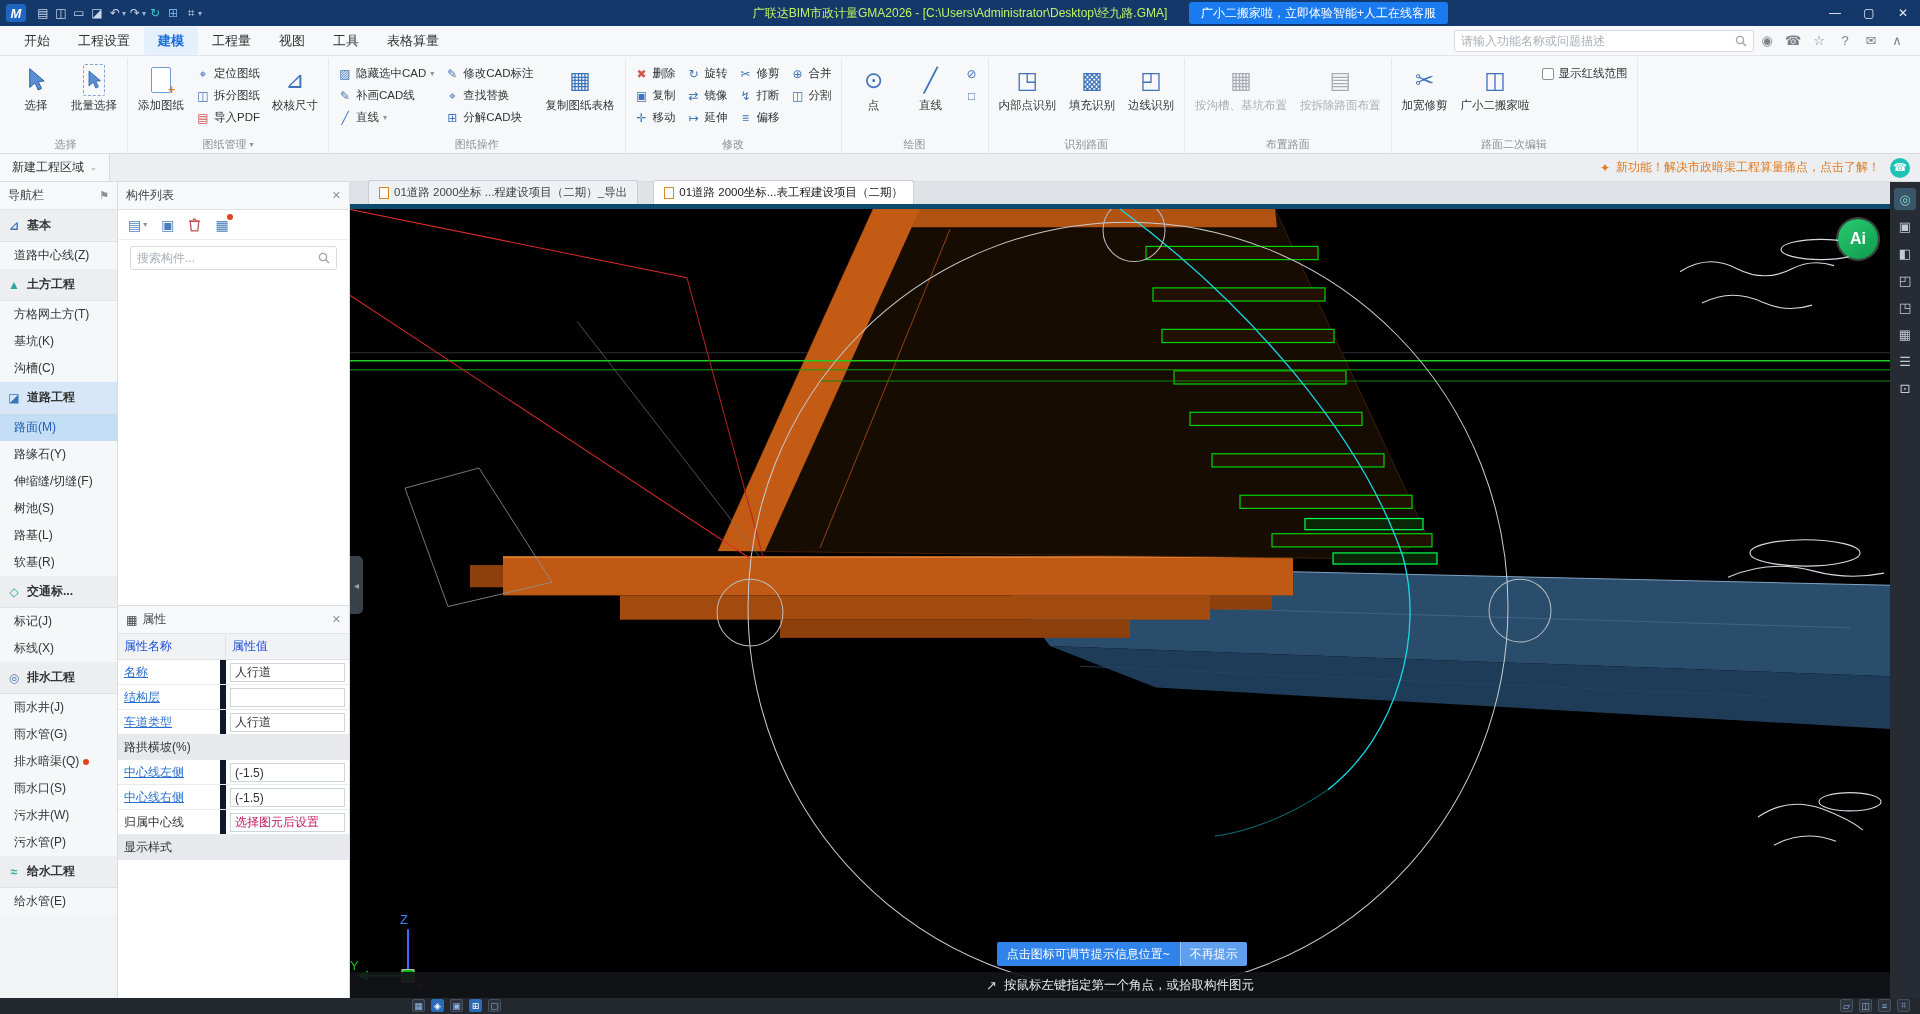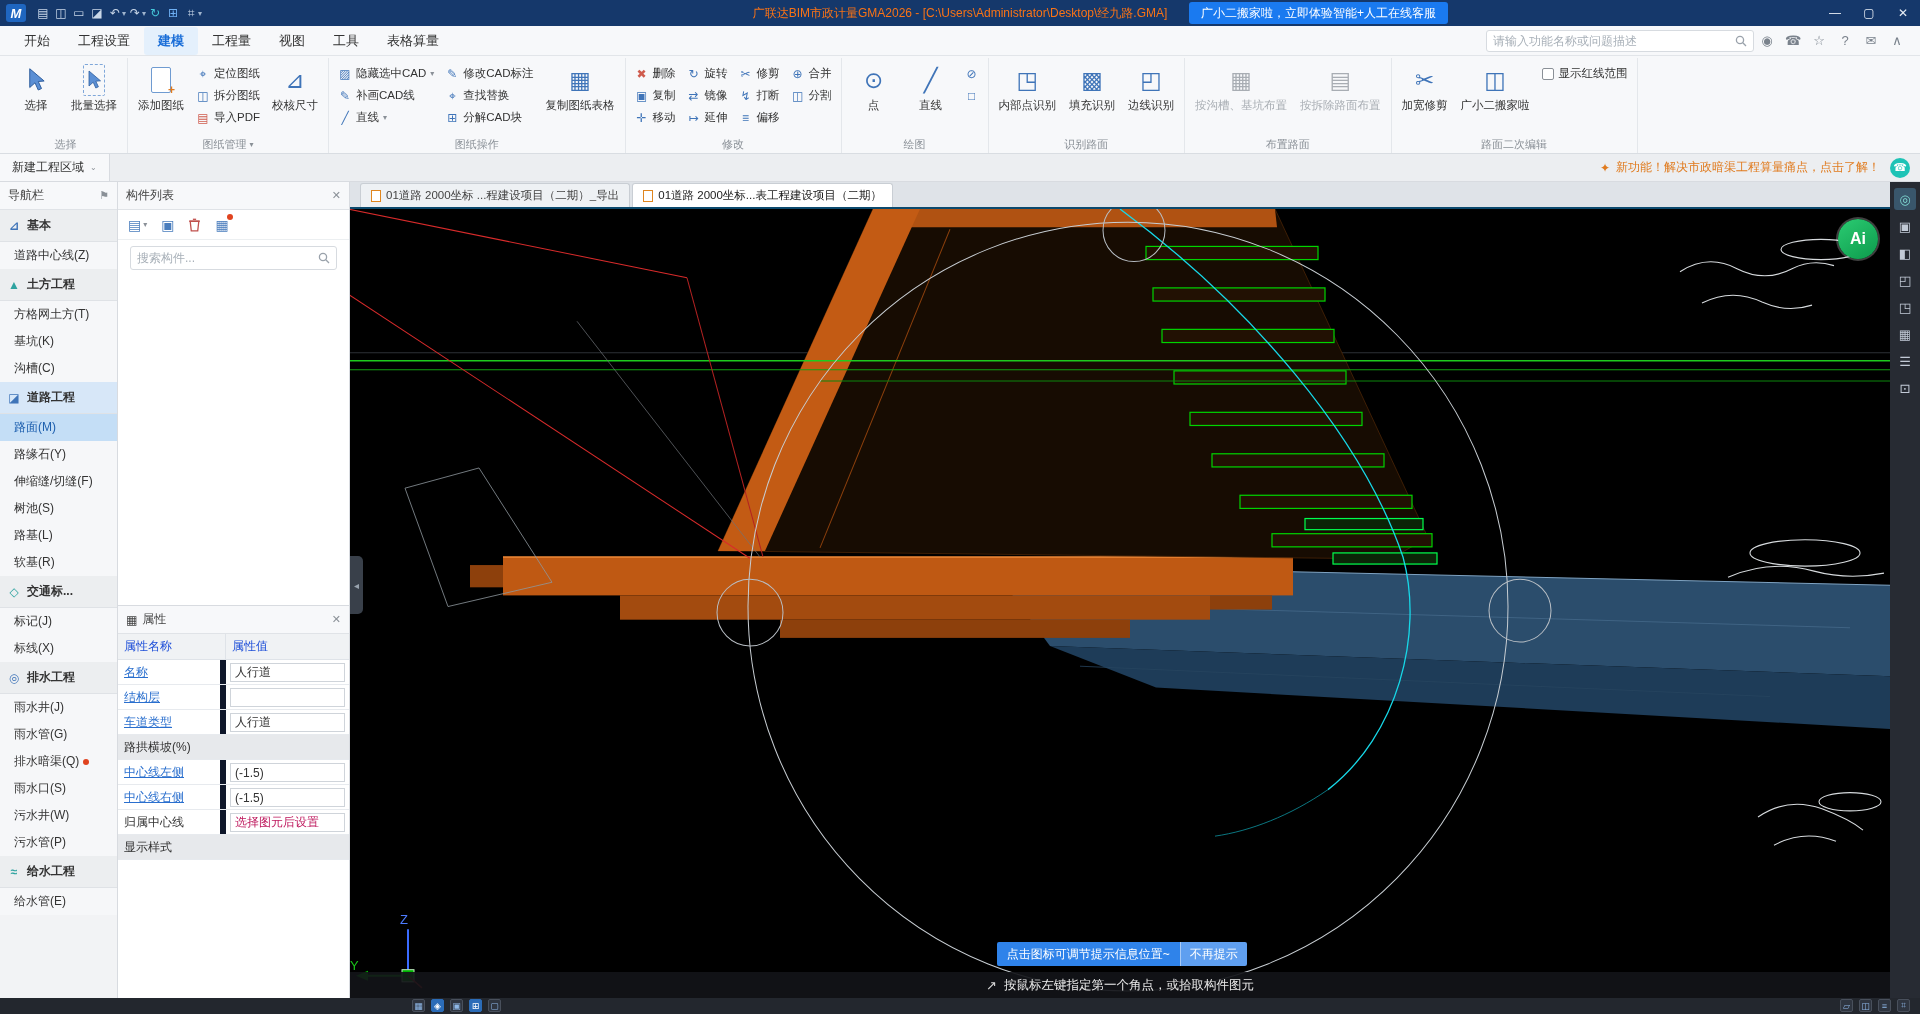--- a/index.html
+++ b/index.html
@@ -4,29 +4,29 @@
 <style>
   *{box-sizing:border-box;margin:0;padding:0}
   html,body{width:1920px;height:1014px;overflow:hidden}
   body{font-family:"Liberation Sans","DejaVu Sans",sans-serif;font-size:12px;color:#333;background:#e9ebee;display:flex;flex-direction:column}
   
   .tb{height:26px;background:#15386b;display:flex;align-items:center;color:#dfe8f3;padding-left:6px;position:relative;flex:0 0 auto}
   .tb-logo{width:20px;height:18px;background:#1f66c0;color:#fff;font-weight:700;font-style:italic;display:flex;align-items:center;justify-content:center;border-radius:3px;font-size:13px;margin-right:8px}
   .tb-ic{min-width:18px;padding:0 3px;text-align:center;font-size:12px;color:#c9d7e8;cursor:default}
   .tb-ic.teal{color:#45c8da}.tb-ic.blue{color:#6fb1f5}
   .tb-caret{font-size:8px;color:#9fb4cd;margin-left:-2px}
-  .tb-title{position:absolute;left:50%;transform:translateX(-50%);font-size:12px;color:#f97316;white-space:nowrap}
+  .tb-title{position:absolute;left:50%;transform:translateX(-50%);font-size:12px;color:#bef264;white-space:nowrap}
   .callout{position:absolute;top:2px;right:472px;height:22px;line-height:22px;background:#1a7af0;color:#fff;padding:0 12px;border-radius:3px;font-size:12px;z-index:9;white-space:nowrap}
   .winbtns{margin-left:auto;display:flex;height:100%}
   .winbtn{width:34px;display:flex;align-items:center;justify-content:center;font-size:12px;color:#e8eef5}
   
   .mb{height:30px;background:#f7f8fa;border-bottom:1px solid #e2e5e9;display:flex;align-items:center;padding:0 10px;flex:0 0 auto}
   .mtab{padding:0 14px;line-height:28px;font-size:13px;color:#333;white-space:nowrap}
   .mtab.active{background:#e4f0fc;color:#1a6ed8;font-weight:700;border-radius:3px}
-  .msearch{margin-left:auto;width:268px;height:22px;border:1px solid #d7dbe0;border-radius:3px;background:#fff;display:flex;align-items:center;padding:0 6px;gap:4px}
+  .msearch{margin-left:auto;width:300px;height:22px;border:1px solid #d7dbe0;border-radius:3px;background:#fff;display:flex;align-items:center;padding:0 6px;gap:4px}
   .msearch input{border:none;outline:none;flex:1;font-size:12px;color:#555;background:transparent}
   .msearch input::placeholder{color:#a8b0b8}
   .mico{width:26px;text-align:center;color:#7a828c;font-size:13px}
   
   .ribbon{height:98px;background:#f7f8fa;border-bottom:1px solid #d9dde2;display:flex;align-items:stretch;padding:2px 4px 0 4px;flex:0 0 auto}
   .rg{display:flex;flex-direction:column;padding:0 5px;border-right:1px solid #e4e7eb}
   .rb{flex:1;display:flex;align-items:flex-start;gap:3px;padding-top:3px}
   .rlbl{height:17px;text-align:center;font-size:11px;color:#8a9097;display:flex;align-items:center;justify-content:center;gap:3px;white-space:nowrap}
   .bb{min-width:54px;display:flex;flex-direction:column;align-items:center;gap:2px;padding:3px 5px;border-radius:3px}
   .bicon{height:32px;display:flex;align-items:center;justify-content:center;font-size:23px;color:#3f74b8}
@@ -80,21 +80,21 @@
   .prow{display:flex;height:25px;border-bottom:1px solid #e7eaee;align-items:stretch}
   .prow.group{background:#e7e9ec}
   .pname{width:108px;display:flex;align-items:center;padding:0 6px;border-right:6px solid #0f172a;font-size:12px;color:#333;white-space:nowrap}
   .prow.group .pname{width:100%;border-right:none}
   .pname.link{color:#2a6fce;text-decoration:underline}
   .pval{flex:1;display:flex;align-items:flex-end;padding:2px 4px}
   .pinput{width:100%;height:19px;border:1px solid #cfd4da;display:flex;align-items:center;padding:0 4px;background:#fff;font-size:12px;color:#333;white-space:nowrap;overflow:hidden}
   .pinput.muted{color:#be185d}
   
   .vcol{flex:1;display:flex;flex-direction:column;min-width:0}
-  .dtabs{height:27px;background:#dfe3e8;border-bottom:2px solid #0c4a6e;display:flex;align-items:flex-end;padding-left:10px;gap:2px;flex:0 0 auto}
+  .dtabs{height:27px;background:#dfe3e8;border-bottom:5px solid #0c4a6e;display:flex;align-items:flex-end;padding-left:18px;gap:15px;flex:0 0 auto}
   .dtab{display:flex;align-items:center;gap:5px;height:24px;padding:0 10px;background:#eef1f4;border:1px solid #c9ced4;border-bottom:none;font-size:11.5px;color:#444;border-radius:3px 3px 0 0;white-space:nowrap}
   .dtab.active{background:#fff;color:#222}
   .mdoc{width:10px;height:12px;border:1px solid #e0861f;background:#fff;flex:0 0 auto}
   .canvas{flex:1;position:relative;background:#000;overflow:hidden}
   .scene{position:absolute;inset:0;width:100%;height:100%}
   .ai{position:absolute;top:10px;right:12px;width:40px;height:40px;border-radius:50%;background:linear-gradient(145deg,#2bcb72,#0d9a4c);color:#fff;font-weight:700;font-size:16px;display:flex;align-items:center;justify-content:center;box-shadow:0 0 0 2px rgba(255,255,255,.25)}
   .ctab{position:absolute;left:0;top:44%;width:13px;height:58px;background:#39404a;color:#98a2ad;border-radius:0 5px 5px 0;display:flex;align-items:center;justify-content:center;font-size:10px}
   .vtip{position:absolute;bottom:32px;left:42%;height:24px;display:flex;align-items:stretch;font-size:12px;border-radius:2px;overflow:hidden}
   .vt-text{background:#2f83ea;color:#fff;display:flex;align-items:center;padding:0 10px;white-space:nowrap}
   .vt-btn{background:#5f9ff0;color:#fff;display:flex;align-items:center;padding:0 9px;border-left:1px solid rgba(255,255,255,.45);white-space:nowrap}

